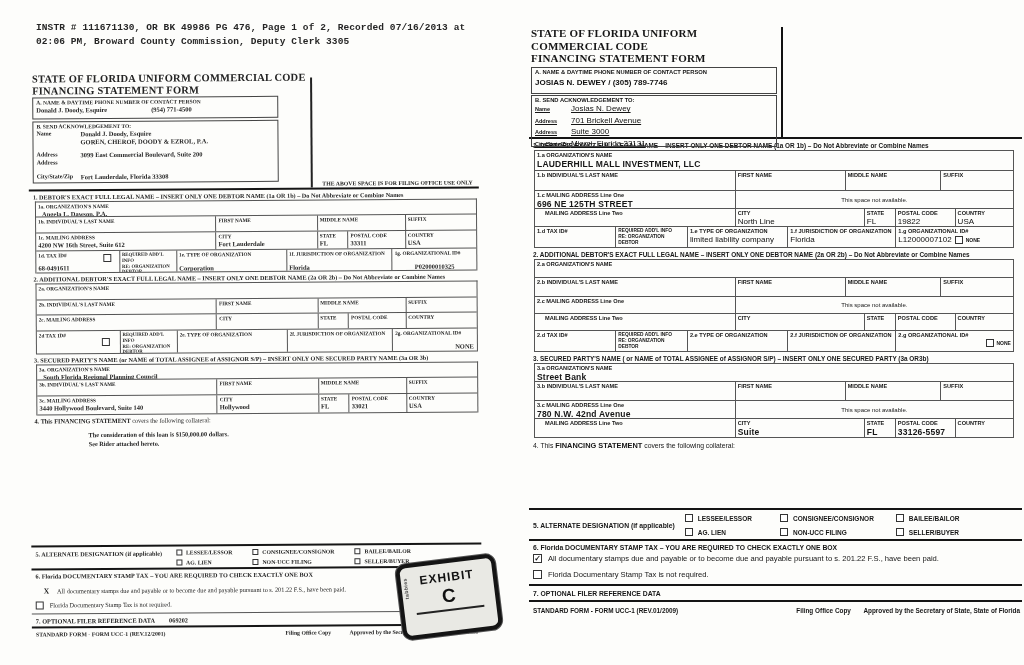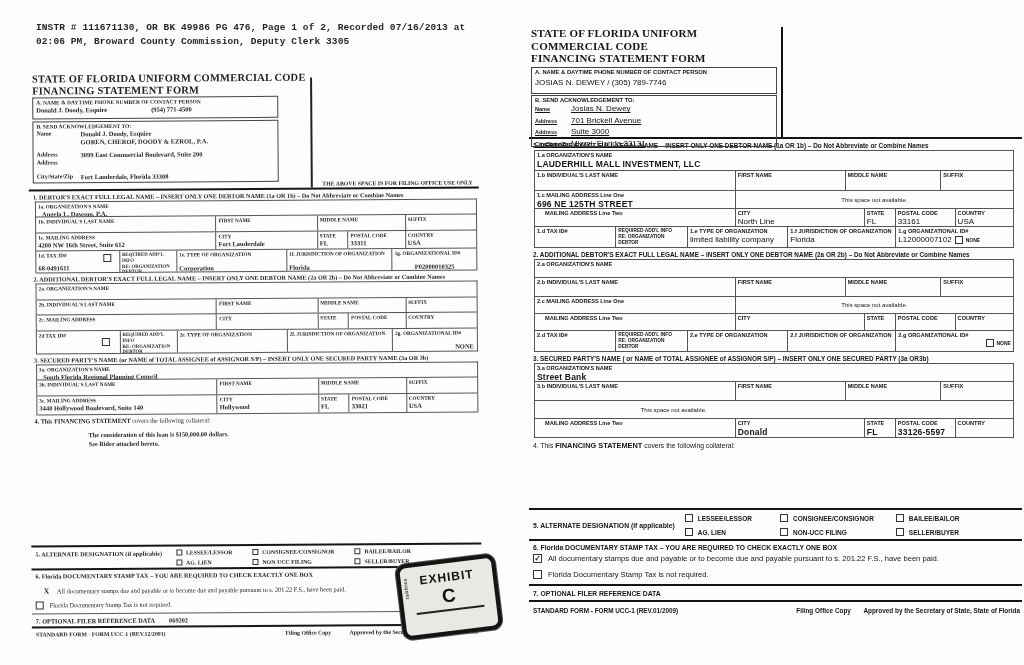--- a/index.html
+++ b/index.html
@@ -70,21 +70,21 @@
     font-family:"Liberation Sans", sans-serif; color:#161616;
   }
   .rf-header { position:relative; display:flex; height:110px; }
   .rf-hleft { width:254px; border-right:2px solid #111; padding-left:2px; }
   .rf-title { font-family:"Liberation Serif", serif; font-size:11px; font-weight:bold; line-height:1.15; letter-spacing:.2px; }
   .rf-boxA, .rf-boxB { border:1px solid #444; width:246px; padding:1px 3px; }
   .rf-boxA { margin-top:2px; height:27px; }
   .rf-boxB { margin-top:1px; height:52px; }
   .form-right .lbl { font-size:5.8px; font-weight:bold; line-height:1.3; }
   .form-right .val { font-size:8px; color:#101010; }
-  .rf-boxA .val { display:block; margin-top:2px; font-weight:normal; }
+  .rf-boxA .val { display:block; margin-top:2px; font-weight:bold; }
   .rbline { display:flex; gap:6px; font-size:8px; line-height:1.18; align-items:baseline;text-decoration:underline; }
   .rblbl { font-size:5.5px; font-weight:bold; width:30px; flex:none; }
   .rf-hright { flex:1; position:relative; text-align:center; font-family:"Liberation Serif", serif; }
   .reg-title { font-size:7px; font-weight:bold; margin-top:8px; letter-spacing:.2px; }
   .reg-filed { font-size:21px; font-weight:bold; letter-spacing:3px; margin-top:2px; }
   .reg-date { font-size:8.5px; font-weight:bold; margin-top:0px; }
   .reg-num { font-size:13px; font-weight:bold; margin-top:3px; letter-spacing:.5px; }
   .rf-above { position:absolute; left:0; right:0; bottom:1px; font-size:6.3px; font-weight:bold; font-family:"Liberation Sans", sans-serif; }
   .form-right .sec-head { font-size:6.4px; font-weight:bold; padding:3px 0 1px 4px; white-space:nowrap; overflow:hidden; }
   .form-right .grid { margin-left:5px; margin-right:8px; }
@@ -494,21 +494,21 @@
         <div class="cell" style="width:27%">
             <div class="lbl">CITY</div>
             <div class="val">North Line</div>
           </div>
         <div class="cell" style="width:6.5%">
             <div class="lbl">STATE</div>
             <div class="val">FL</div>
           </div>
         <div class="cell" style="width:12.5%">
             <div class="lbl">POSTAL CODE</div>
-            <div class="val">33161</div>
+            <div class="val">19822</div>
           </div>
         <div class="cell" style="width:12%">
             <div class="lbl">COUNTRY</div>
             <div class="val">USA</div>
           </div>
       </div>
       <div class="row" style="height:21px">
         <div class="cell" style="width:17%">
             <div class="lbl">1.d  TAX ID#</div>
           </div>
@@ -621,31 +621,35 @@
             <div class="lbl">FIRST NAME</div>
           </div>
         <div class="cell" style="width:20%">
             <div class="lbl">MIDDLE NAME</div>
           </div>
         <div class="cell" style="width:15%">
             <div class="lbl">SUFFIX</div>
           </div>
       </div>
       <div class="row" style="height:18px">
+        <div class="cell" style="width:42%">
+            <div class="lbl">3.c  MAILING ADDRESS Line One</div>
+            <div class="bigval">780 N.W. 42nd Avenue</div>
+          </div>
         <div class="cell" style="width:58%; display:flex">
             <div class="nospace">This space not available.</div>
           </div>
       </div>
       <div class="row" style="height:19px">
         <div class="cell" style="width:42%">
             <div class="lbl" style="padding-left:8px">MAILING ADDRESS Line Two</div>
           </div>
         <div class="cell" style="width:27%">
             <div class="lbl">CITY</div>
-            <div class="bigval">Donald</div>
+            <div class="bigval">Suite</div>
           </div>
         <div class="cell" style="width:6.5%">
             <div class="lbl">STATE</div>
             <div class="bigval">FL</div>
           </div>
         <div class="cell" style="width:12.5%">
             <div class="lbl">POSTAL CODE</div>
             <div class="bigval">33126-5597</div>
           </div>
         <div class="cell" style="width:12%">

